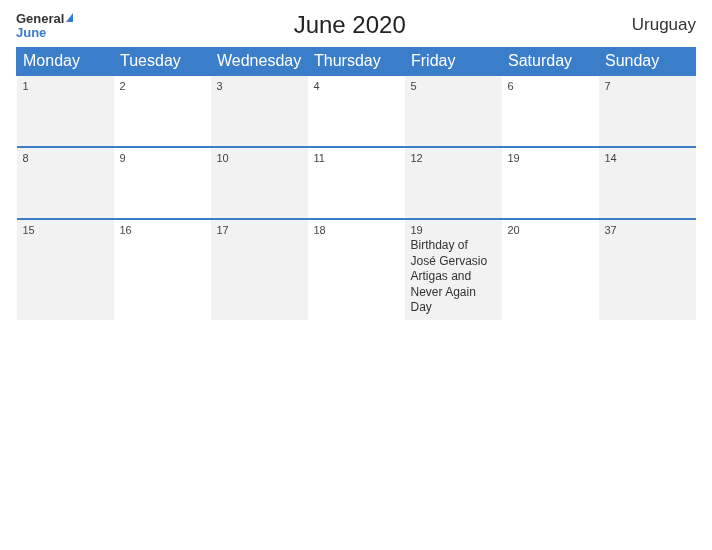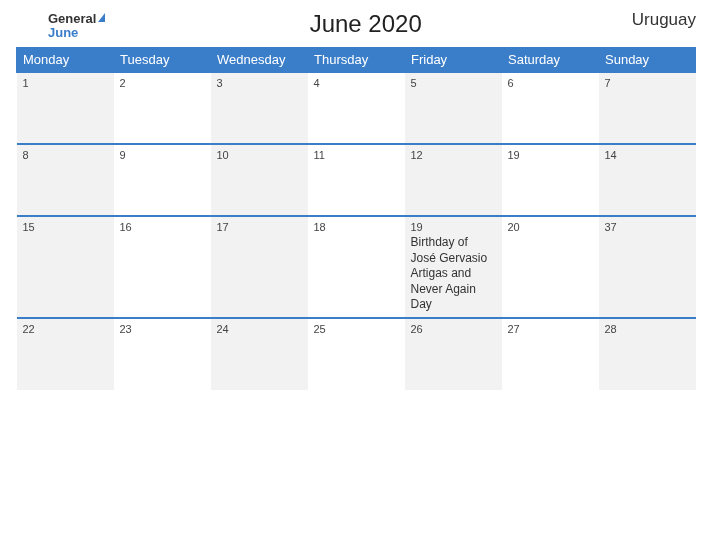--- a/index.html
+++ b/index.html
@@ -11,23 +11,23 @@
       overflow: hidden;
     }
     .page {
       width: 712px;
       height: 550px;
       padding: 10px 16px 10px 16px;
     }
     
     .header {
       display: flex;
+      align-items: center;
       justify-content: space-between;
       margin-bottom: 8px;
-      margin-left: 32px;
     }
     .logo {
       display: flex;
       flex-direction: column;
       line-height: 1;
     }
     .logo-general {
       font-size: 13px;
       font-weight: bold;
       color: #333;
@@ -66,21 +66,21 @@
     .calendar {
       width: 100%;
       border-collapse: collapse;
       table-layout: fixed;
     }
     .calendar thead tr {
       background-color: #3a7dc9;
     }
     .calendar thead th {
       color: #fff;
-      font-size: 13px;
+      font-size: 16px;
       font-weight: normal;
       padding: 4px 6px;
       text-align: left;
       border: 1px solid #3a7dc9;
     }
     .calendar tbody tr {
       border-top: 2px solid #3a7dc9;
     }
     .calendar tbody td {
       vertical-align: top;
@@ -199,38 +199,15 @@
             <span class="day-num">18</span>
           </td>
           <td class="gray-bg"><span class="day-num">19</span><span class="event-text">Birthday of José Gervasio Artigas and Never Again Day</span></td>
           <td>
             <span class="day-num">20</span>
           </td>
           <td class="gray-bg">
             <span class="day-num">37</span>
           </td>
         </tr>
-        <tr>
-          <td class="gray-bg">
-            <span class="day-num">22</span>
-          </td>
-          <td>
-            <span class="day-num">23</span>
-          </td>
-          <td class="gray-bg">
-            <span class="day-num">24</span>
-          </td>
-          <td>
-            <span class="day-num">25</span>
-          </td>
-          <td class="gray-bg">
-            <span class="day-num">26</span>
-          </td>
-          <td>
-            <span class="day-num">27</span>
-          </td>
-          <td class="gray-bg">
-            <span class="day-num">28</span>
-          </td>
-        </tr>
       </tbody>
   </table>
 </div>
 
 </body></html>

